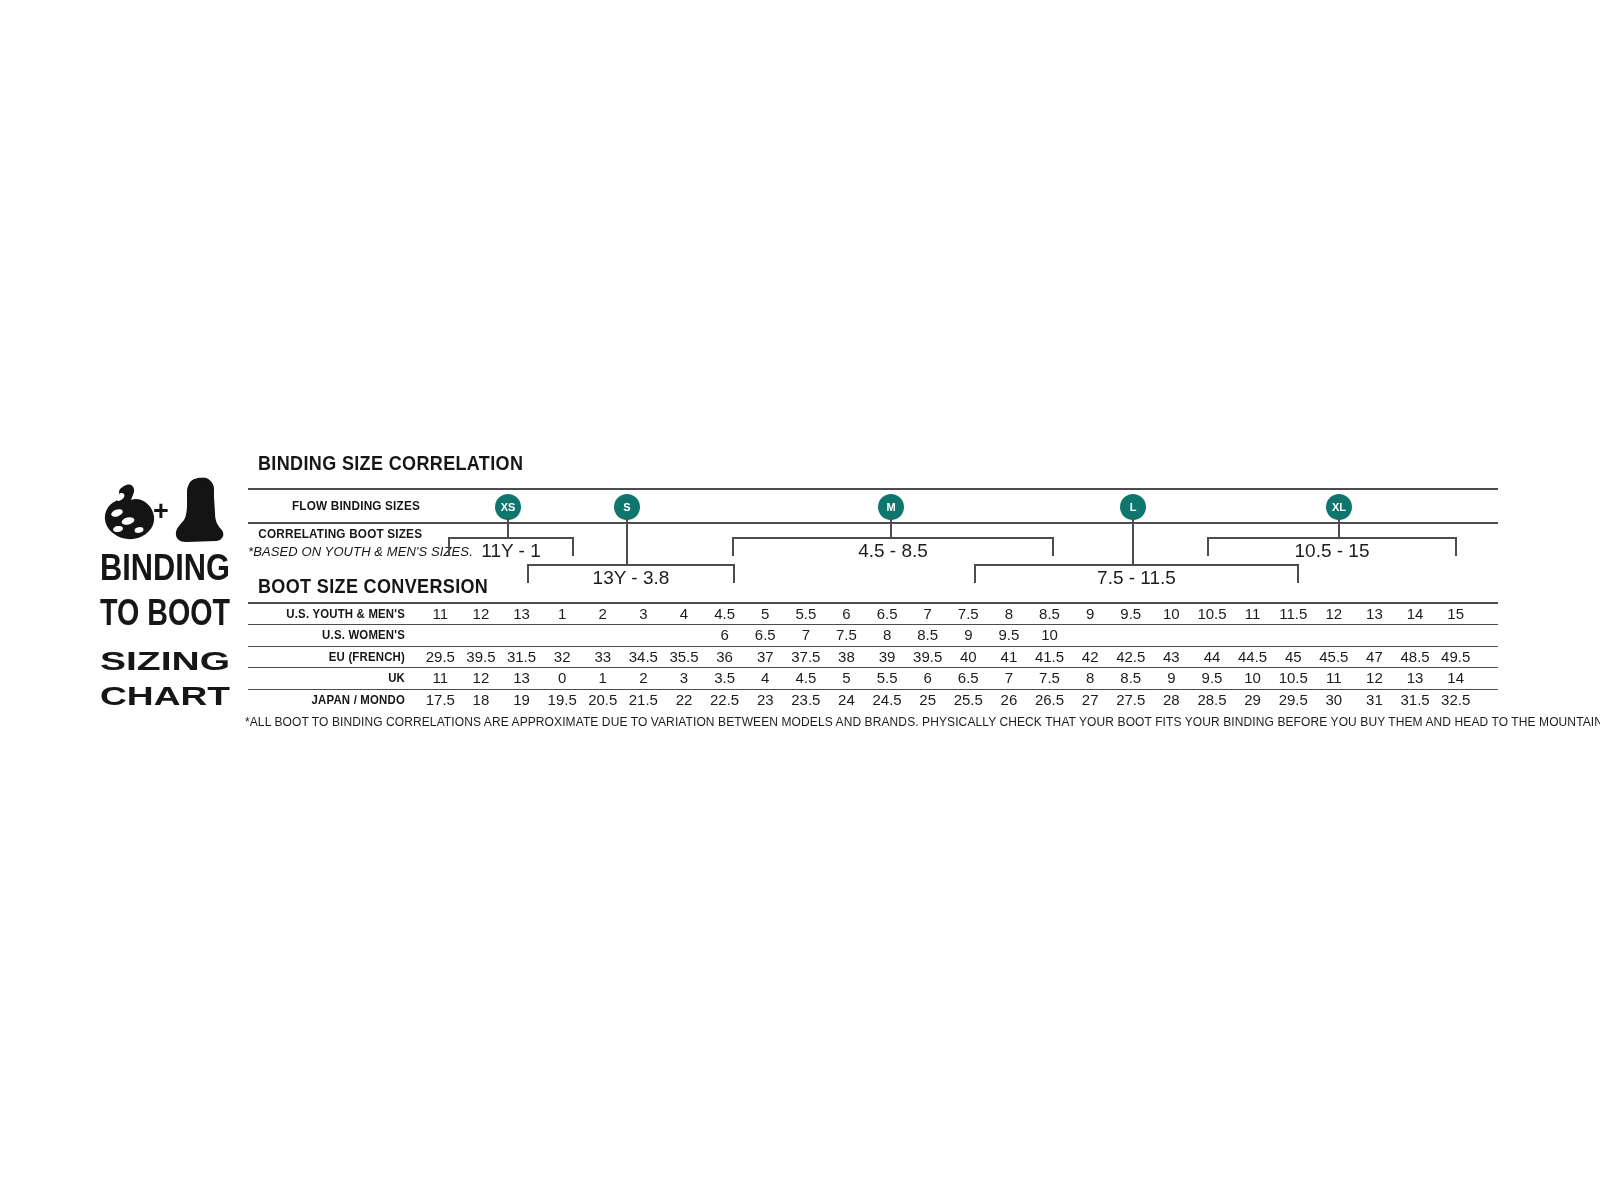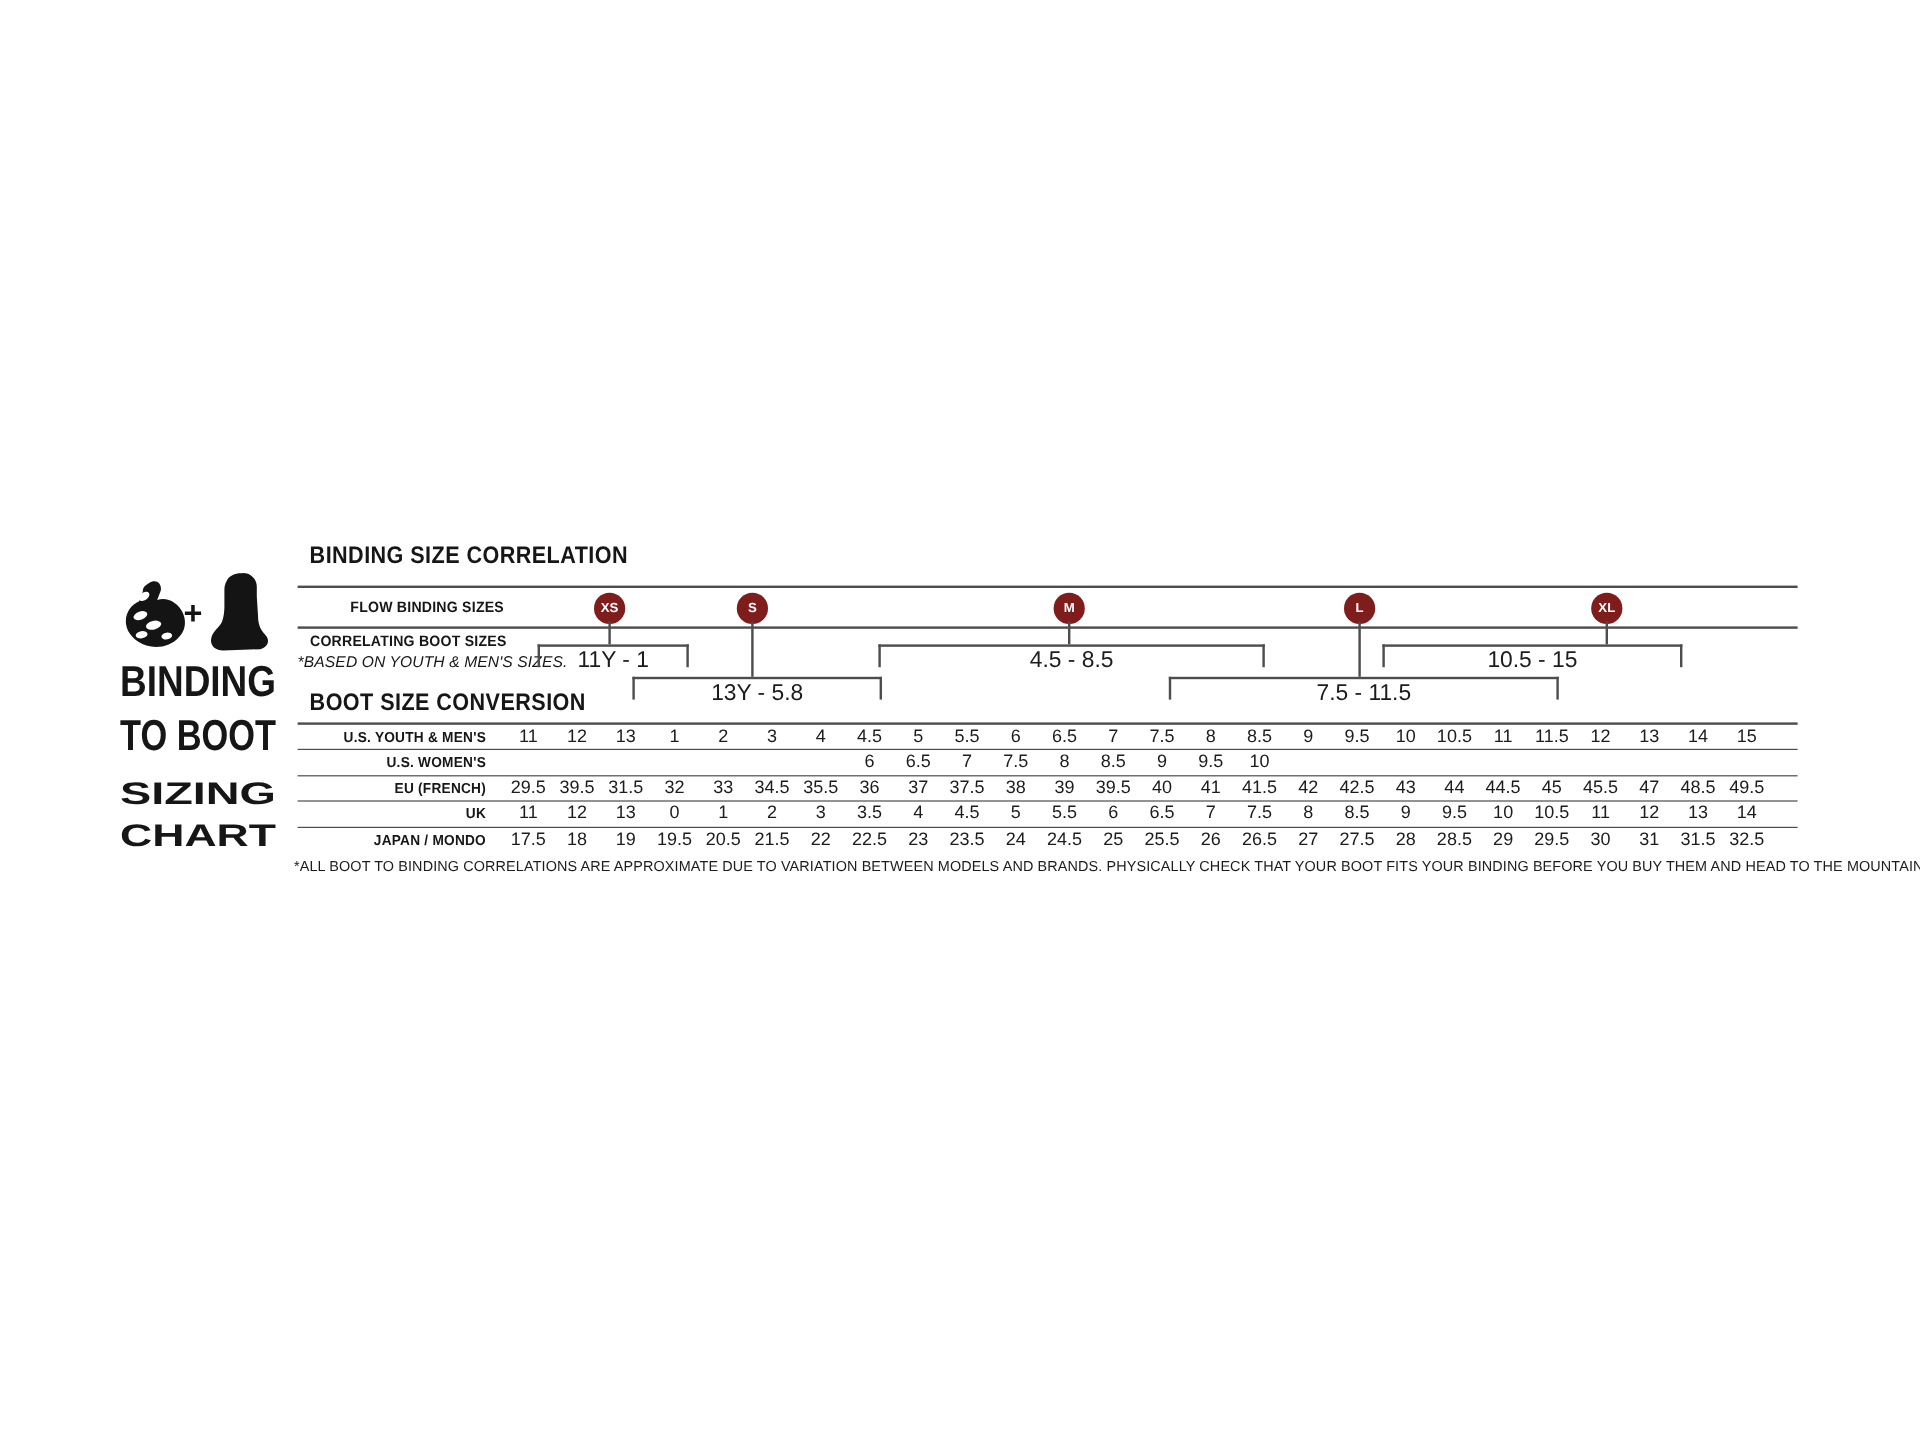--- a/index.html
+++ b/index.html
@@ -6,21 +6,21 @@
   #page{position:relative;width:1600px;height:1200px;background:#ffffff;overflow:hidden;
         font-family:"Liberation Sans",sans-serif;color:#1c1c1c;}
   .abs{position:absolute;}
   .rule{position:absolute;height:2px;background:#4d4d4d;}
   .sec-title{position:absolute;font-weight:bold;font-size:20px;letter-spacing:.4px;
              transform:scaleX(.9);transform-origin:left center;white-space:nowrap;color:#161616;}
   .rlabel{position:absolute;left:248px;width:172px;text-align:right;font-weight:bold;
           font-size:12.5px;letter-spacing:.2px;transform:scaleX(.94);transform-origin:right center;
           white-space:nowrap;color:#161616;}
   .sublabel{font-size:13px;font-style:italic;font-weight:normal;letter-spacing:.1px;margin-top:3px;}
-  .badge{position:absolute;width:26px;height:26px;border-radius:50%;background:#7f1d1d;color:#fff;
+  .badge{position:absolute;width:26px;height:26px;border-radius:50%;background:#0f766e;color:#fff;
          font-weight:bold;font-size:11px;display:flex;align-items:center;justify-content:center;}
   .conn{position:absolute;width:2px;background:#4d4d4d;}
   .bracket{position:absolute;height:17px;border-top:2px solid #4d4d4d;
            border-left:2px solid #4d4d4d;border-right:2px solid #4d4d4d;}
   .bracket > span{position:absolute;left:0;right:0;top:1px;text-align:center;font-size:19px;
                   color:#1c1c1c;white-space:nowrap;}
   #conv-table{position:absolute;left:248px;top:602px;width:1250px;border-top:2px solid #4d4d4d;}
   .conv-row{display:flex;height:20.4px;line-height:20.4px;align-items:flex-end;}
   .conv-row.hasrule{border-bottom:1.6px solid #4d4d4d;}
   .conv-label{width:157px;text-align:right;font-weight:bold;font-size:12px;letter-spacing:.2px;
@@ -73,35 +73,35 @@
 
   <div id="correlation-canvas">
       <div class="badge" style="left: 495px; top: 494px;">XS</div>
       <div class="conn" style="left: 507px; top: 518px; height: 19px;"></div>
       <div class="bracket" style="left: 448px; top: 537px; width: 122px;">
         <span>11Y - 1</span>
       </div>
       <div class="badge" style="left: 614px; top: 494px;">S</div>
       <div class="conn" style="left: 626px; top: 518px; height: 46px;"></div>
       <div class="bracket" style="left: 527px; top: 564px; width: 204px;">
-        <span>13Y - 5.8</span>
+        <span>13Y - 3.8</span>
       </div>
       <div class="badge" style="left: 878px; top: 494px;">M</div>
       <div class="conn" style="left: 890px; top: 518px; height: 19px;"></div>
       <div class="bracket" style="left: 732px; top: 537px; width: 318px;">
         <span>4.5 - 8.5</span>
       </div>
       <div class="badge" style="left: 1120px; top: 494px;">L</div>
       <div class="conn" style="left: 1132px; top: 518px; height: 46px;"></div>
       <div class="bracket" style="left: 974px; top: 564px; width: 321px;">
         <span>7.5 - 11.5</span>
       </div>
       <div class="badge" style="left: 1326px; top: 494px;">XL</div>
       <div class="conn" style="left: 1338px; top: 518px; height: 19px;"></div>
-      <div class="bracket" style="left: 1152px; top: 537px; width: 246px;">
+      <div class="bracket" style="left: 1207px; top: 537px; width: 246px;">
         <span>10.5 - 15</span>
       </div>
     </div>
 
   <div class="sec-title" style="left:258px;top:575px;">BOOT SIZE CONVERSION</div>
 
   <div id="conv-table">
       <div class="conv-row hasrule">
         <div class="conv-label">U.S. YOUTH &amp; MEN'S</div>
         <div class="conv-cells">

